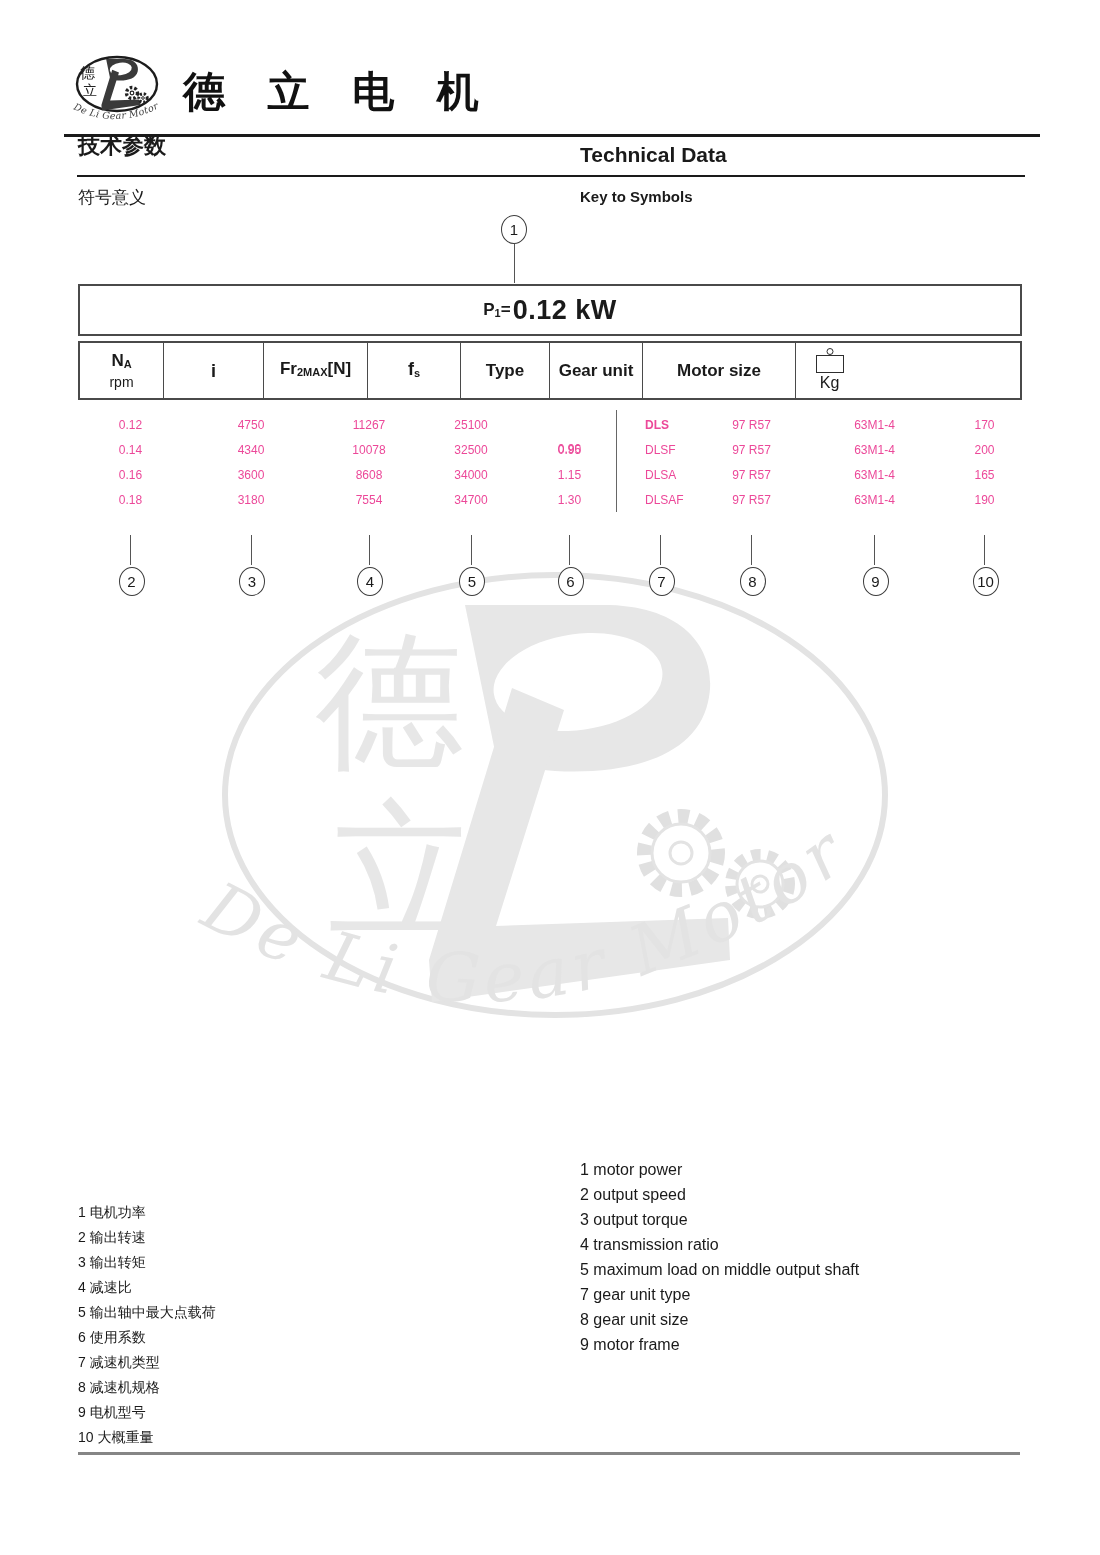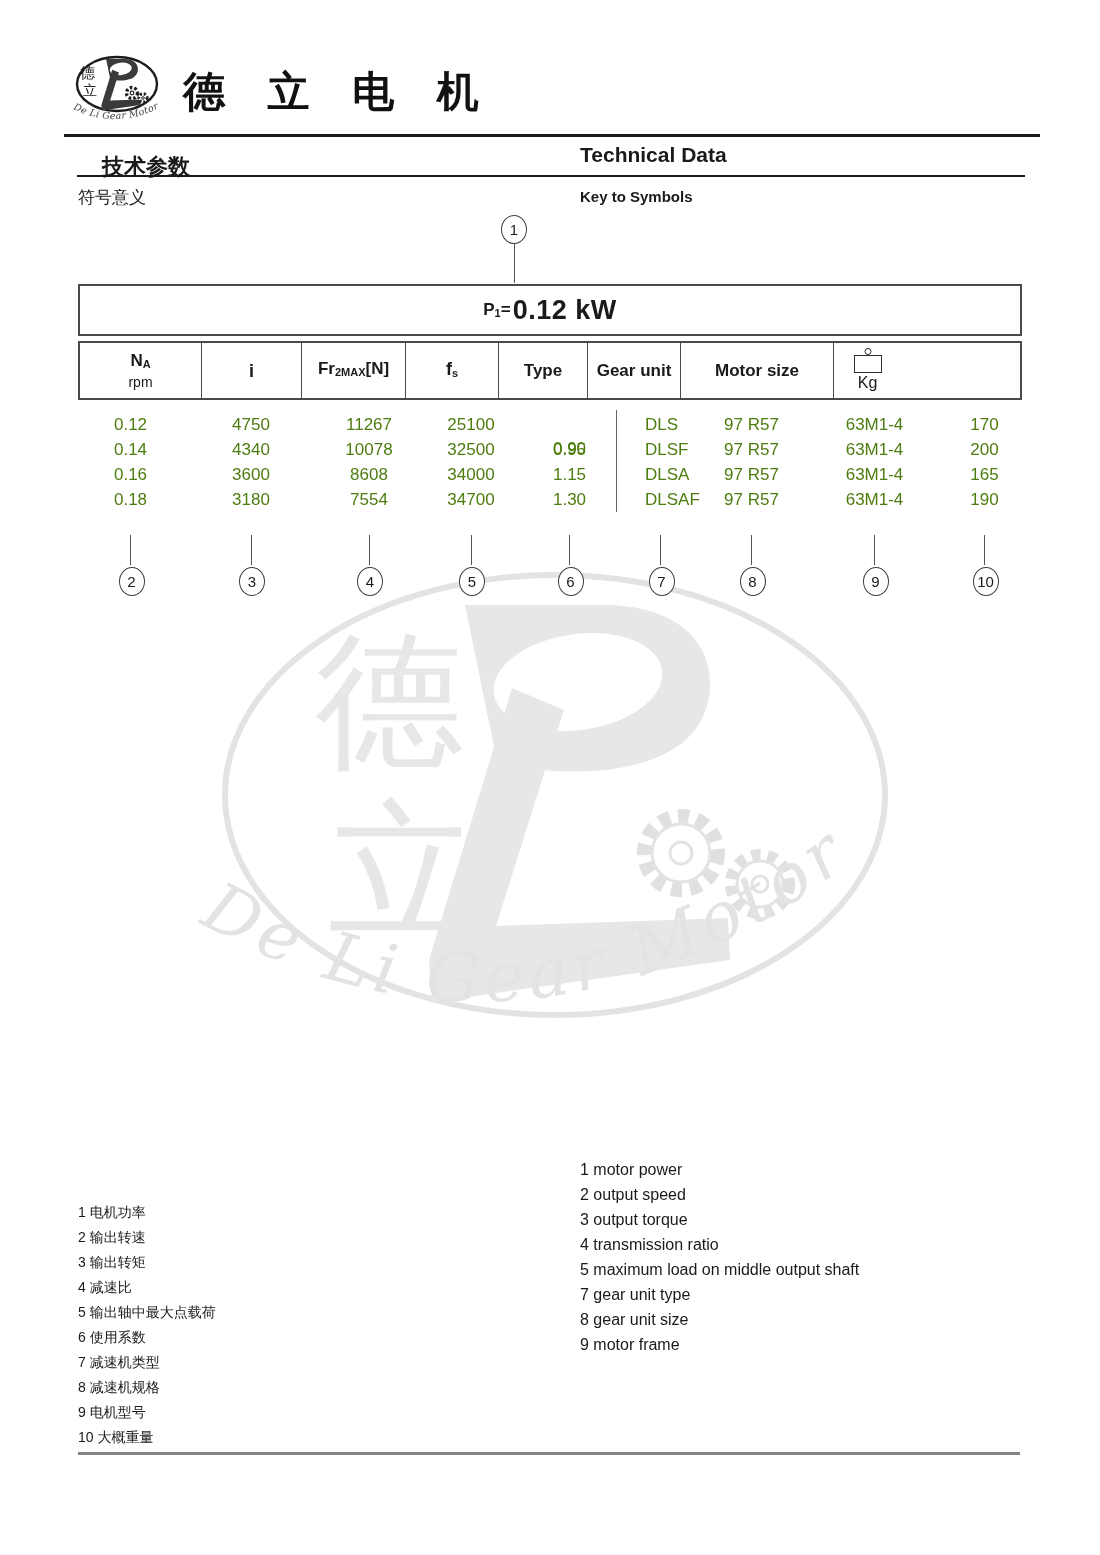--- a/index.html
+++ b/index.html
@@ -7,21 +7,21 @@
         font-family:"Liberation Sans",sans-serif;color:#1a1a1a;}
 
   
   .logo-svg{position:absolute;left:66px;top:50px;width:106px;height:80px;}
   .brand-name{position:absolute;left:183px;top:64px;font-family:"DejaVu Serif","Liberation Serif",serif;
               font-size:42px;font-weight:bold;letter-spacing:14px;color:#111;white-space:nowrap;}
   .rule{position:absolute;background:#1a1a1a;}
   .rule1{left:64px;top:134px;width:976px;height:3px;}
   .rule2{left:77px;top:175px;width:948px;height:2px;}
   .rule-footer{left:78px;top:1452px;width:942px;height:3px;background:#858585;}
-  .sec-title-cn{position:absolute;left:78px;top:152px;font-size:22px;font-weight:bold;margin-left:24px;}
+  .sec-title-cn{position:absolute;left:78px;top:131px;font-size:22px;font-weight:bold;}
   .sec-title-en{position:absolute;left:580px;top:143px;font-size:21px;font-weight:bold;}
   .sub-cn{position:absolute;left:78px;top:186px;font-size:17px;}
   .sub-en{position:absolute;left:580px;top:188px;font-size:15px;font-weight:bold;}
 
   
   .callout{position:absolute;width:24px;height:27px;border:1.4px solid #3d3d3d;border-radius:50%;
            background:#fff;display:flex;align-items:center;justify-content:center;font-size:15px;z-index:5;}
   .leader{position:absolute;width:1px;background:#555;z-index:5;}
 
   
@@ -41,21 +41,21 @@
   .hl1 .hsub{font-size:11px;vertical-align:-2px;}
   .hl2{font-size:14px;line-height:16px;}
   .weight-icon{width:26px;height:16px;border:1.6px solid #2e2e2e;margin-top:5px;position:relative;background:#fff;}
   .weight-icon::before{content:"";position:absolute;left:50%;top:-8px;transform:translateX(-50%);
                        width:5px;height:5px;border:1.6px solid #2e2e2e;border-radius:50%;background:#fff;}
   .kg-label{font-size:16px;line-height:18px;margin-top:1px;}
 
   
   #data-rows{position:absolute;left:78px;top:412px;width:940px;z-index:2;}
   .drow{display:flex;height:25px;align-items:center;}
-  .dcell{flex:none;text-align:center;font-size:17px;color:#4d7c0f;}
+  .dcell{flex:none;text-align:center;font-size:12px;color:#ec4899;}
   .dcell:nth-child(6){text-align:left;padding-left:29px;box-sizing:border-box;}
   .data-divider{position:absolute;left:616px;top:410px;width:1px;height:102px;background:#666;z-index:2;}
 
   
   .watermark{position:absolute;left:195px;top:552px;width:725px;height:525px;z-index:0;}
 
   
   .legend{position:absolute;z-index:2;}
   #legend-cn{left:78px;top:1156px;font-size:14px;margin-top:44px;}
   #legend-en{left:580px;top:1157px;font-size:16px;}
@@ -128,21 +128,21 @@
 
   <div class="leader" style="left:513.5px;top:244px;height:39px;"></div>
   <div class="callout" style="left:501px;top:215px;">1</div>
 
   <div class="power-box">
     <span class="p1label"><span>P</span><span class="psub">1</span><span>=</span></span>
     <span class="pval">0.12 kW</span>
   </div>
 
   <div class="thead">
-    <div class="hcell" style="width:122px">
+    <div class="hcell" style="width:84px">
       <div class="hl1"><span>N</span><span class="hsub">A</span></div>
       <div class="hl2">rpm</div>
     </div>
     <div class="hcell" style="width:100px">
       <div class="hl1" style="font-size:18px">i</div>
     </div>
     <div class="hcell" style="width:104px">
       <div class="hl1"><span>Fr</span><span class="hsub">2MAX</span><span>[N]</span></div>
     </div>
     <div class="hcell" style="width:93px">
@@ -163,21 +163,21 @@
     </div>
   </div>
 
   <div id="data-rows">
       <div class="drow">
         <div class="dcell" style="width: 105px;">0.12</div>
         <div class="dcell" style="width: 136px;">4750</div>
         <div class="dcell" style="width: 100px;">11267</div>
         <div class="dcell" style="width: 104px;">25100</div>
         <div class="dcell" style="width: 93px; margin-top: 48px;">0.90</div>
-        <div class="dcell" style="width: 89px;">DLS</div>
+        <div class="dcell" style="width: 89px; font-weight: bold;">DLS</div>
         <div class="dcell" style="width: 93px;">97 R57</div>
         <div class="dcell" style="width: 153px;">63M1-4</div>
         <div class="dcell" style="width: 67px;">170</div>
       </div>
       <div class="drow">
         <div class="dcell" style="width: 105px;">0.14</div>
         <div class="dcell" style="width: 136px;">4340</div>
         <div class="dcell" style="width: 100px;">10078</div>
         <div class="dcell" style="width: 104px;">32500</div>
         <div class="dcell" style="width: 93px;">0.95</div>

